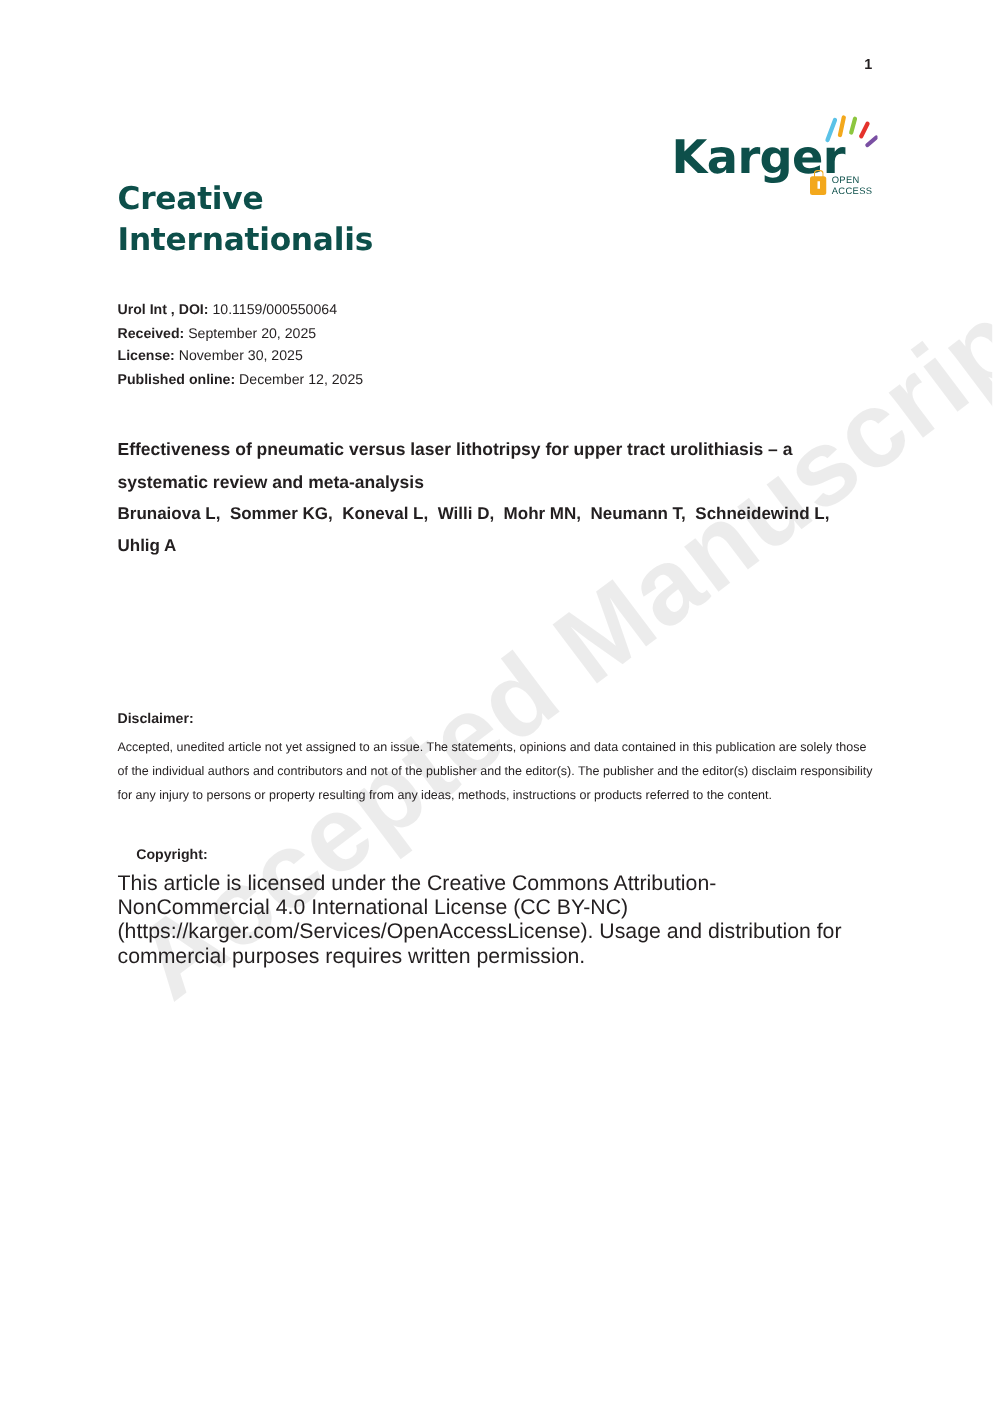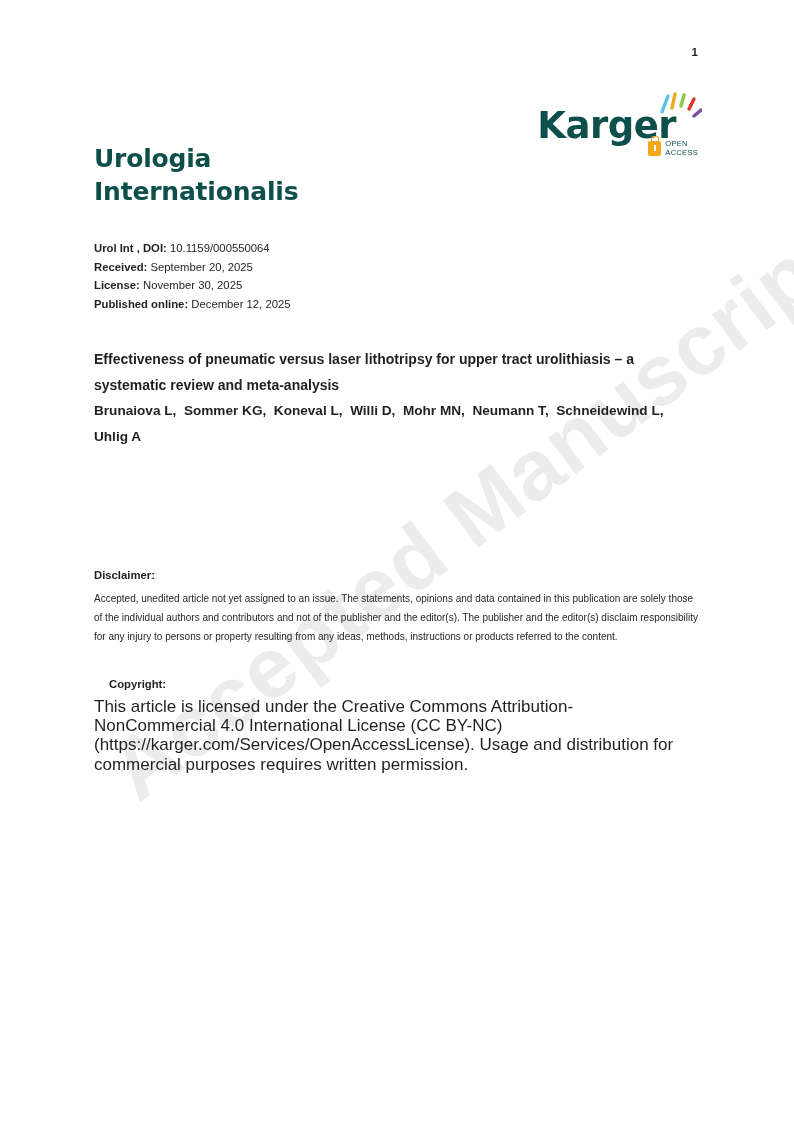--- a/index.html
+++ b/index.html
@@ -263,21 +263,21 @@
     <div class="oa-badge">
       <span class="oa-lock"></span>
       <span class="oa-text">
         <span>OPEN</span><br>
         <span>ACCESS</span>
       </span>
     </div>
   </div>
 
   <div class="journal-title">
-    <div>Urologia</div>
+    <div>Creative</div>
     <div>Internationalis</div>
   </div>
 
   <div class="watermark">
     <span>Accepted Manuscript</span>
   </div>
 
   <div class="meta">
     <div>
       <b>Urol Int , DOI:</b>

